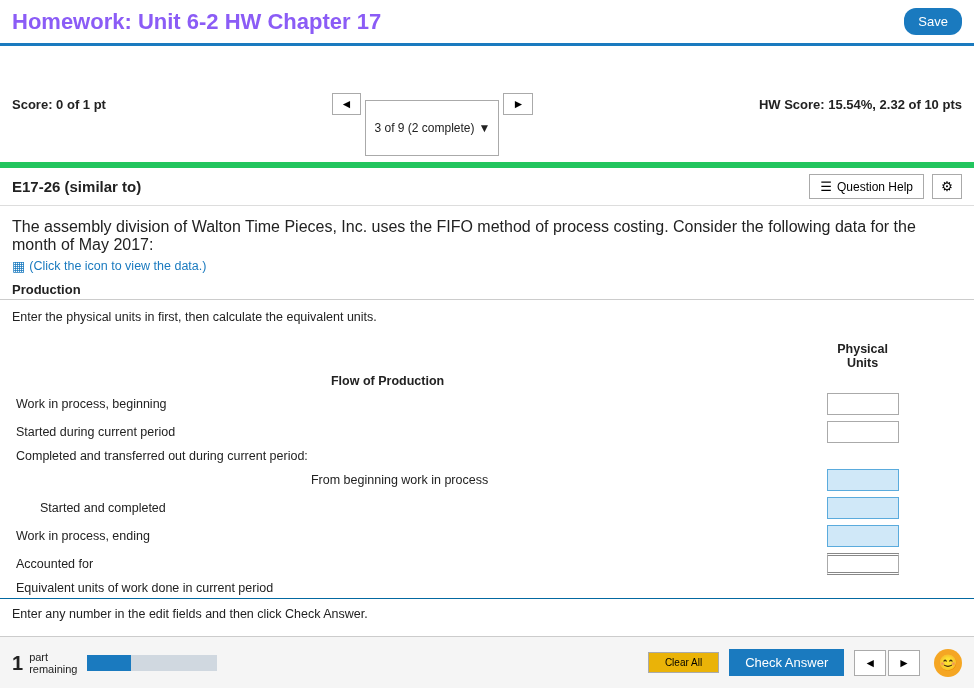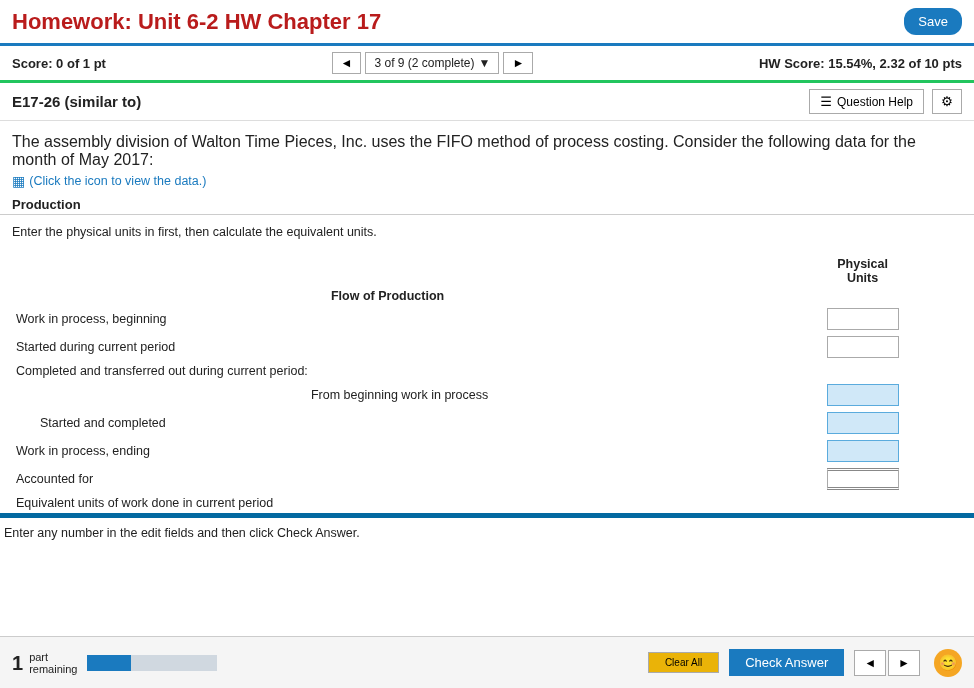--- a/index.html
+++ b/index.html
@@ -1,28 +1,28 @@
 <!DOCTYPE html>
 <html><head>
   <meta charset="utf-8">
   <style>
     * { box-sizing: border-box; margin: 0; padding: 0; }
     body { font-family: Arial, sans-serif; font-size: 13px; color: #222; background: #fff; width: 974px; overflow-x: hidden; }
 
     
     .header { background: #fff; padding: 8px 12px; display: flex; align-items: center; justify-content: space-between; border-bottom: 3px solid #1a7abf; }
-    .header-title { font-size: 22px; font-weight: bold; color: #b91c1c; }
+    .header-title { font-size: 22px; font-weight: bold; color: #8b5cf6; }
     .save-btn { background: #1a7abf; color: #fff; border: none; padding: 6px 14px; font-size: 13px; cursor: pointer; border-radius: 12px; }
 
     
-    .score-row { display: flex; align-items: center; padding: 6px 12px; border-bottom: 3px solid #22c55e; gap: 1px; }
+    .score-row { display: flex; align-items: center; padding: 6px 12px; border-bottom: 6px solid #22c55e; gap: 1px; }
     .score-label { font-size: 13px; font-weight: bold; margin-right: auto; }
     .nav-area { display: flex; align-items: center; gap: 4px; margin: 0 auto; }
     .nav-btn { background: #fff; border: 1px solid #aaa; padding: 3px 8px; cursor: pointer; font-size: 12px; }
-    .nav-dropdown { border: 1px solid #aaa; padding: 3px 8px; font-size: 12px; background: #fff; cursor: pointer; display: flex; align-items: flex-start; gap: 4px; }
+    .nav-dropdown { border: 1px solid #aaa; padding: 20px 8px; font-size: 12px; background: #fff; cursor: pointer; display: flex; align-items: flex-start; gap: 4px; margin-top: 48px; }
     .hw-score { font-size: 13px; font-weight: bold; margin-left: auto; }
 
     
     .question-row { display: flex; align-items: center; padding: 6px 12px; border-bottom: 1px solid #ddd; }
     .question-id { font-size: 15px; font-weight: bold; flex: 1; }
     .question-help-btn { border: 1px solid #aaa; background: #fff; padding: 4px 10px; font-size: 12px; cursor: pointer; display: flex; align-items: center; gap: 5px; margin-right: 8px; }
     .gear-btn { border: 1px solid #aaa; background: #fff; padding: 4px 8px; cursor: pointer; }
 
     
     .content { padding: 12px 12px 0 12px; }
@@ -53,21 +53,21 @@
       text-align: right;
     }
     input[type="text"].cell-input.highlight {
       background: #d0e8f8;
       border: 1px solid #5aabdd;
     }
 
     .row-indented td:first-child { padding-left: 24px; }
 
     
-    .bottom-status { padding: 8px 4px; font-size: 12.5px; border-top: 5px solid #0369a1; }
+    .bottom-status { padding: 8px 12px; font-size: 12.5px; border-top: 1px solid #0369a1; }
 
     
     .footer { position: fixed; bottom: 0; left: 0; right: 0; background: #f5f5f5; border-top: 1px solid #ccc; padding: 8px 12px; display: flex; align-items: center; gap: 10px; height: 52px; }
     .part-info { display: flex; flex-direction: column; font-size: 11px; min-width: 40px; }
     .part-num { font-size: 20px; font-weight: bold; line-height: 1; }
     .progress-bar-wrap { display: flex; gap: 0; width: 130px; height: 16px; }
     .progress-filled { background: #1a7abf; flex: 1; height: 16px; }
     .progress-empty { background: #d0d8e0; flex: 2; height: 16px; }
     .clear-all-btn { border: 1px solid #aaa; background: #eab308; padding: 4px 16px; font-size: 10px; cursor: pointer; margin-left: auto; }
     .check-answer-btn { background: #1a7abf; color: #fff; border: none; padding: 6px 16px; font-size: 13px; cursor: pointer; }

